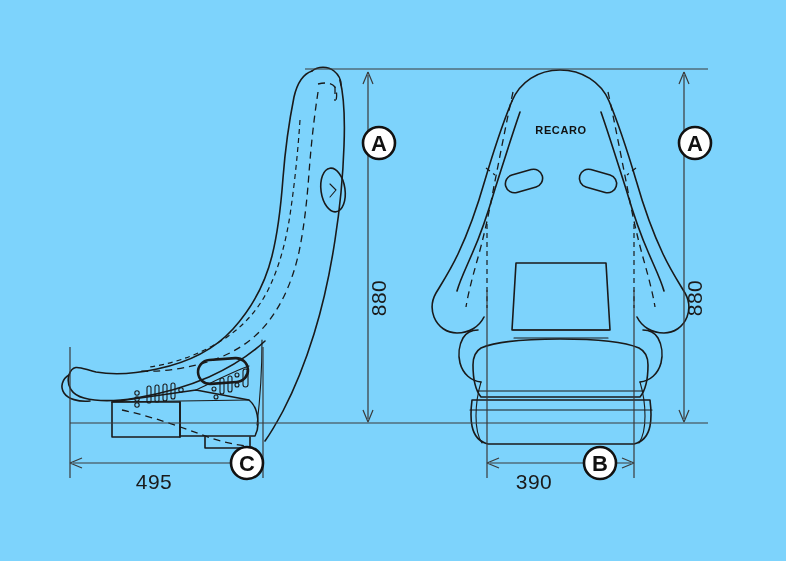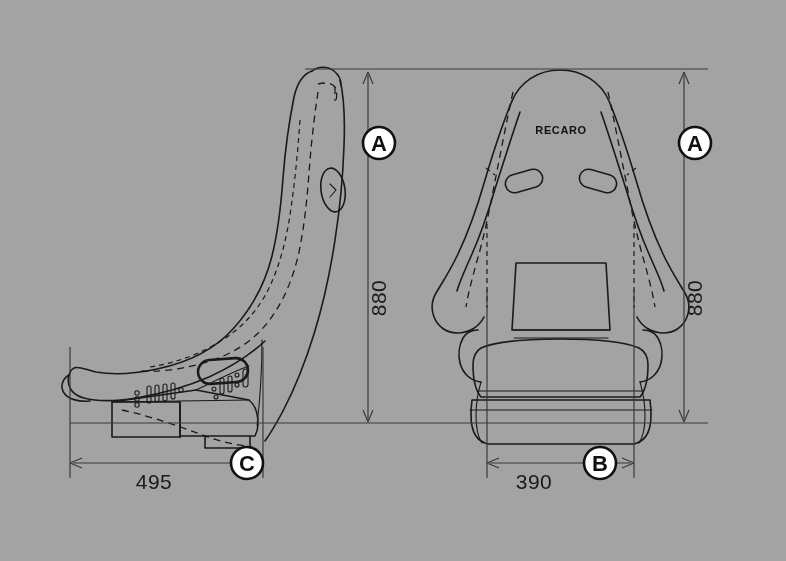--- a/index.html
+++ b/index.html
@@ -4,21 +4,21 @@
 <style>
   html, body {
     margin: 0;
     padding: 0;
     background: #ffffff;
   }
   #canvas-root {
     position: relative;
     width: 786px;
     height: 561px;
-    background: #a3a3a3;
+    background: #7dd3fc;
     font-family: "Liberation Sans", sans-serif;
     overflow: hidden;
   }
   svg#drawing {
     position: absolute;
     left: 0;
     top: 0;
     width: 786px;
     height: 561px;
     display: block;

